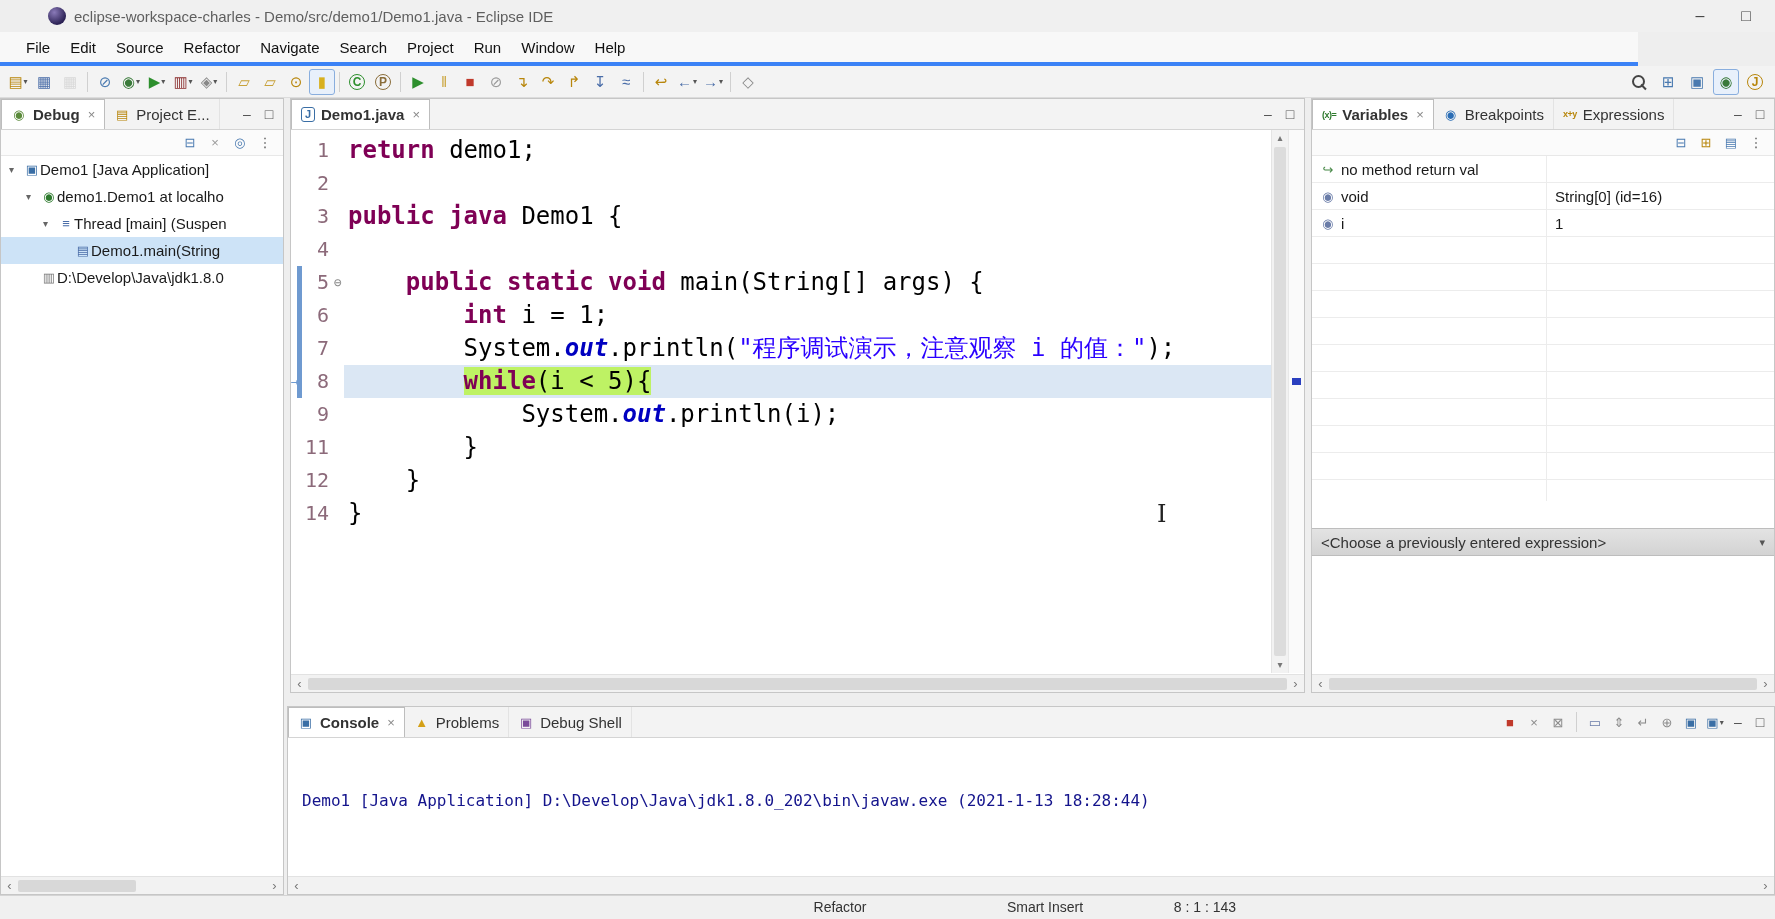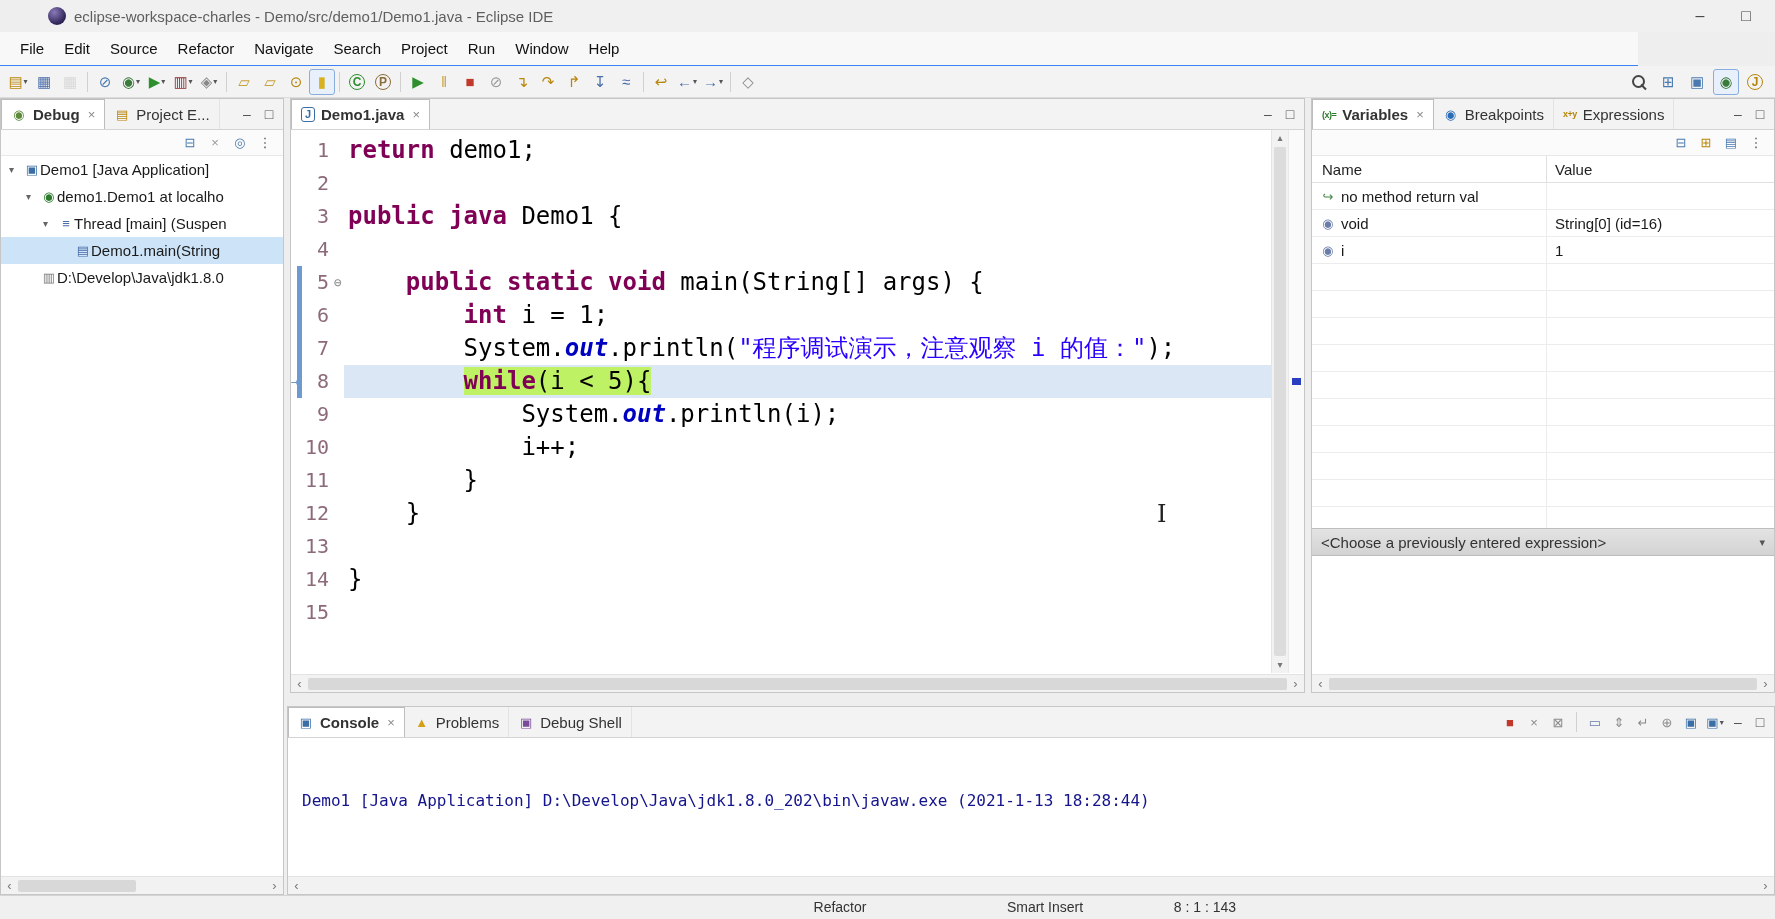--- a/index.html
+++ b/index.html
@@ -7,21 +7,21 @@
   body { position:relative; background:#eeeeee; font-family:"Liberation Sans", sans-serif; color:#1a1a1a; }
 
   
   #title-bar { position:absolute; left:0; top:0; width:1775px; height:32px; background:#f0f0f0; display:flex; align-items:center;margin-left:40px; }
   .app-icon { width:18px; height:18px; border-radius:50%; margin-left:8px; background:radial-gradient(circle at 35% 30%, #8a7ab8, #2c2255 70%); flex:none; }
   .title-text { margin-left:8px; font-size:15px; color:#5f5f5f; white-space:nowrap; }
   .win-controls { margin-left:auto; display:flex; height:100%; }
   .win-btn { width:46px; height:100%; display:flex; align-items:center; justify-content:center; font-size:16px; color:#444; }
 
   
-  #menu-bar { position:absolute; left:0; top:32px; width:1638px; height:34px; background:#f8f8f8; display:flex; align-items:center; padding-left:10px; border-bottom:1px solid #3b82f6; }
+  #menu-bar { position:absolute; left:0; top:32px; width:1638px; height:34px; background:#f8f8f8; display:flex; align-items:center; padding-left:16px; border-bottom:4px solid #3b82f6; }
   .menu-item { padding:0 10px; font-size:15px; color:#111; }
 
   
   #toolbar { position:absolute; left:0; top:66px; width:1775px; height:32px; background:#f3f3f3; border-bottom:1px solid #dcdcdc; display:flex; align-items:center; padding:0 5px; }
   .ticon { display:inline-flex; align-items:center; justify-content:center; min-width:26px; height:26px; border-radius:3px; gap:1px; font-size:15px; flex:none; }
   .ticon .glyph { line-height:1; }
   .ticon .dd { font-size:8px; color:#555; }
   .ticon.active { background:#e8f0fb; border:1px solid #89aede; }
   .ticon.disabled { opacity:.4; }
   .tsep { width:1px; height:20px; background:#d0d0d0; margin:0 4px; align-self:center; flex:none; }
@@ -328,26 +328,23 @@
     <div id="code-lines">
         <div class="code-line"><span class="col-ptr"></span><span class="col-range"></span><span class="col-num">1</span><span class="col-fold"></span><span class="col-code"><span class="tk-kw">return</span><span class="tk-pl"> demo1;</span></span></div>
         <div class="code-line"><span class="col-ptr"></span><span class="col-range"></span><span class="col-num">2</span><span class="col-fold"></span><span class="col-code"></span></div>
         <div class="code-line"><span class="col-ptr"></span><span class="col-range"></span><span class="col-num">3</span><span class="col-fold"></span><span class="col-code"><span class="tk-kw">public</span><span class="tk-pl"> </span><span class="tk-kw">java</span><span class="tk-pl"> Demo1 {</span></span></div>
         <div class="code-line"><span class="col-ptr"></span><span class="col-range"></span><span class="col-num">4</span><span class="col-fold"></span><span class="col-code"></span></div>
         <div class="code-line"><span class="col-ptr"></span><span class="col-range on"></span><span class="col-num">5</span><span class="col-fold">⊖</span><span class="col-code"><span class="tk-pl">    </span><span class="tk-kw">public</span><span class="tk-pl"> </span><span class="tk-kw">static</span><span class="tk-pl"> </span><span class="tk-kw">void</span><span class="tk-pl"> main(String[] args) {</span></span></div>
         <div class="code-line"><span class="col-ptr"></span><span class="col-range on"></span><span class="col-num">6</span><span class="col-fold"></span><span class="col-code"><span class="tk-pl">        </span><span class="tk-kw">int</span><span class="tk-pl"> i = 1;</span></span></div>
         <div class="code-line"><span class="col-ptr"></span><span class="col-range on"></span><span class="col-num">7</span><span class="col-fold"></span><span class="col-code"><span class="tk-pl">        System.</span><span class="tk-fld">out</span><span class="tk-pl">.println(</span><span class="tk-str">"程序调试演示，注意观察 i 的值："</span><span class="tk-pl">);</span></span></div>
         <div class="code-line current"><span class="col-ptr">→</span><span class="col-range on"></span><span class="col-num">8</span><span class="col-fold"></span><span class="col-code"><span class="tk-pl">        </span><span class="hl"><span class="tk-kw">while</span><span class="tk-pl">(i &lt; 5){</span></span></span></div>
         <div class="code-line"><span class="col-ptr"></span><span class="col-range"></span><span class="col-num">9</span><span class="col-fold"></span><span class="col-code"><span class="tk-pl">            System.</span><span class="tk-fld">out</span><span class="tk-pl">.println(i);</span></span></div>
-        <div class="code-line"><span class="col-ptr"></span><span class="col-range"></span><span class="col-num">10</span><span class="col-fold"></span><span class="col-code"><span class="tk-pl">            i++;</span></span></div>
         <div class="code-line"><span class="col-ptr"></span><span class="col-range"></span><span class="col-num">11</span><span class="col-fold"></span><span class="col-code"><span class="tk-pl">        }</span></span></div>
         <div class="code-line"><span class="col-ptr"></span><span class="col-range"></span><span class="col-num">12</span><span class="col-fold"></span><span class="col-code"><span class="tk-pl">    }</span></span></div>
-        <div class="code-line"><span class="col-ptr"></span><span class="col-range"></span><span class="col-num">13</span><span class="col-fold"></span><span class="col-code"></span></div>
         <div class="code-line"><span class="col-ptr"></span><span class="col-range"></span><span class="col-num">14</span><span class="col-fold"></span><span class="col-code"><span class="tk-pl">}</span></span></div>
-        <div class="code-line"><span class="col-ptr"></span><span class="col-range"></span><span class="col-num">15</span><span class="col-fold"></span><span class="col-code"></span></div>
       </div>
   </div>
   <div id="vscroll">
     <span class="vs-arrow" style="top:0;">▴</span>
     <span class="vs-thumb"></span>
     <span class="vs-arrow" style="bottom:0;">▾</span>
   </div>
   <div id="ruler">
     <span id="ruler-marker"></span>
   </div>
@@ -386,24 +383,20 @@
       <span class="ticon">
         <span class="glyph" style="color: rgb(184, 134, 11);">⊞</span>
       </span>
       <span class="ticon">
         <span class="glyph" style="color: rgb(74, 122, 176);">▤</span>
       </span>
       <span class="ticon">
         <span class="glyph" style="color: rgb(85, 85, 85);">⋮</span>
       </span>
     </div>
-  <div id="var-header">
-    <span class="vh-name">Name</span>
-    <span class="vh-value">Value</span>
-  </div>
   <div id="var-rows">
       <div class="var-row">
         <span class="var-name">
           <span class="tab-icon" style="color: rgb(74, 138, 74);">↪</span>
           <span>no method return val</span>
         </span>
         <span class="var-value"></span>
       </div>
       <div class="var-row">
         <span class="var-name">

